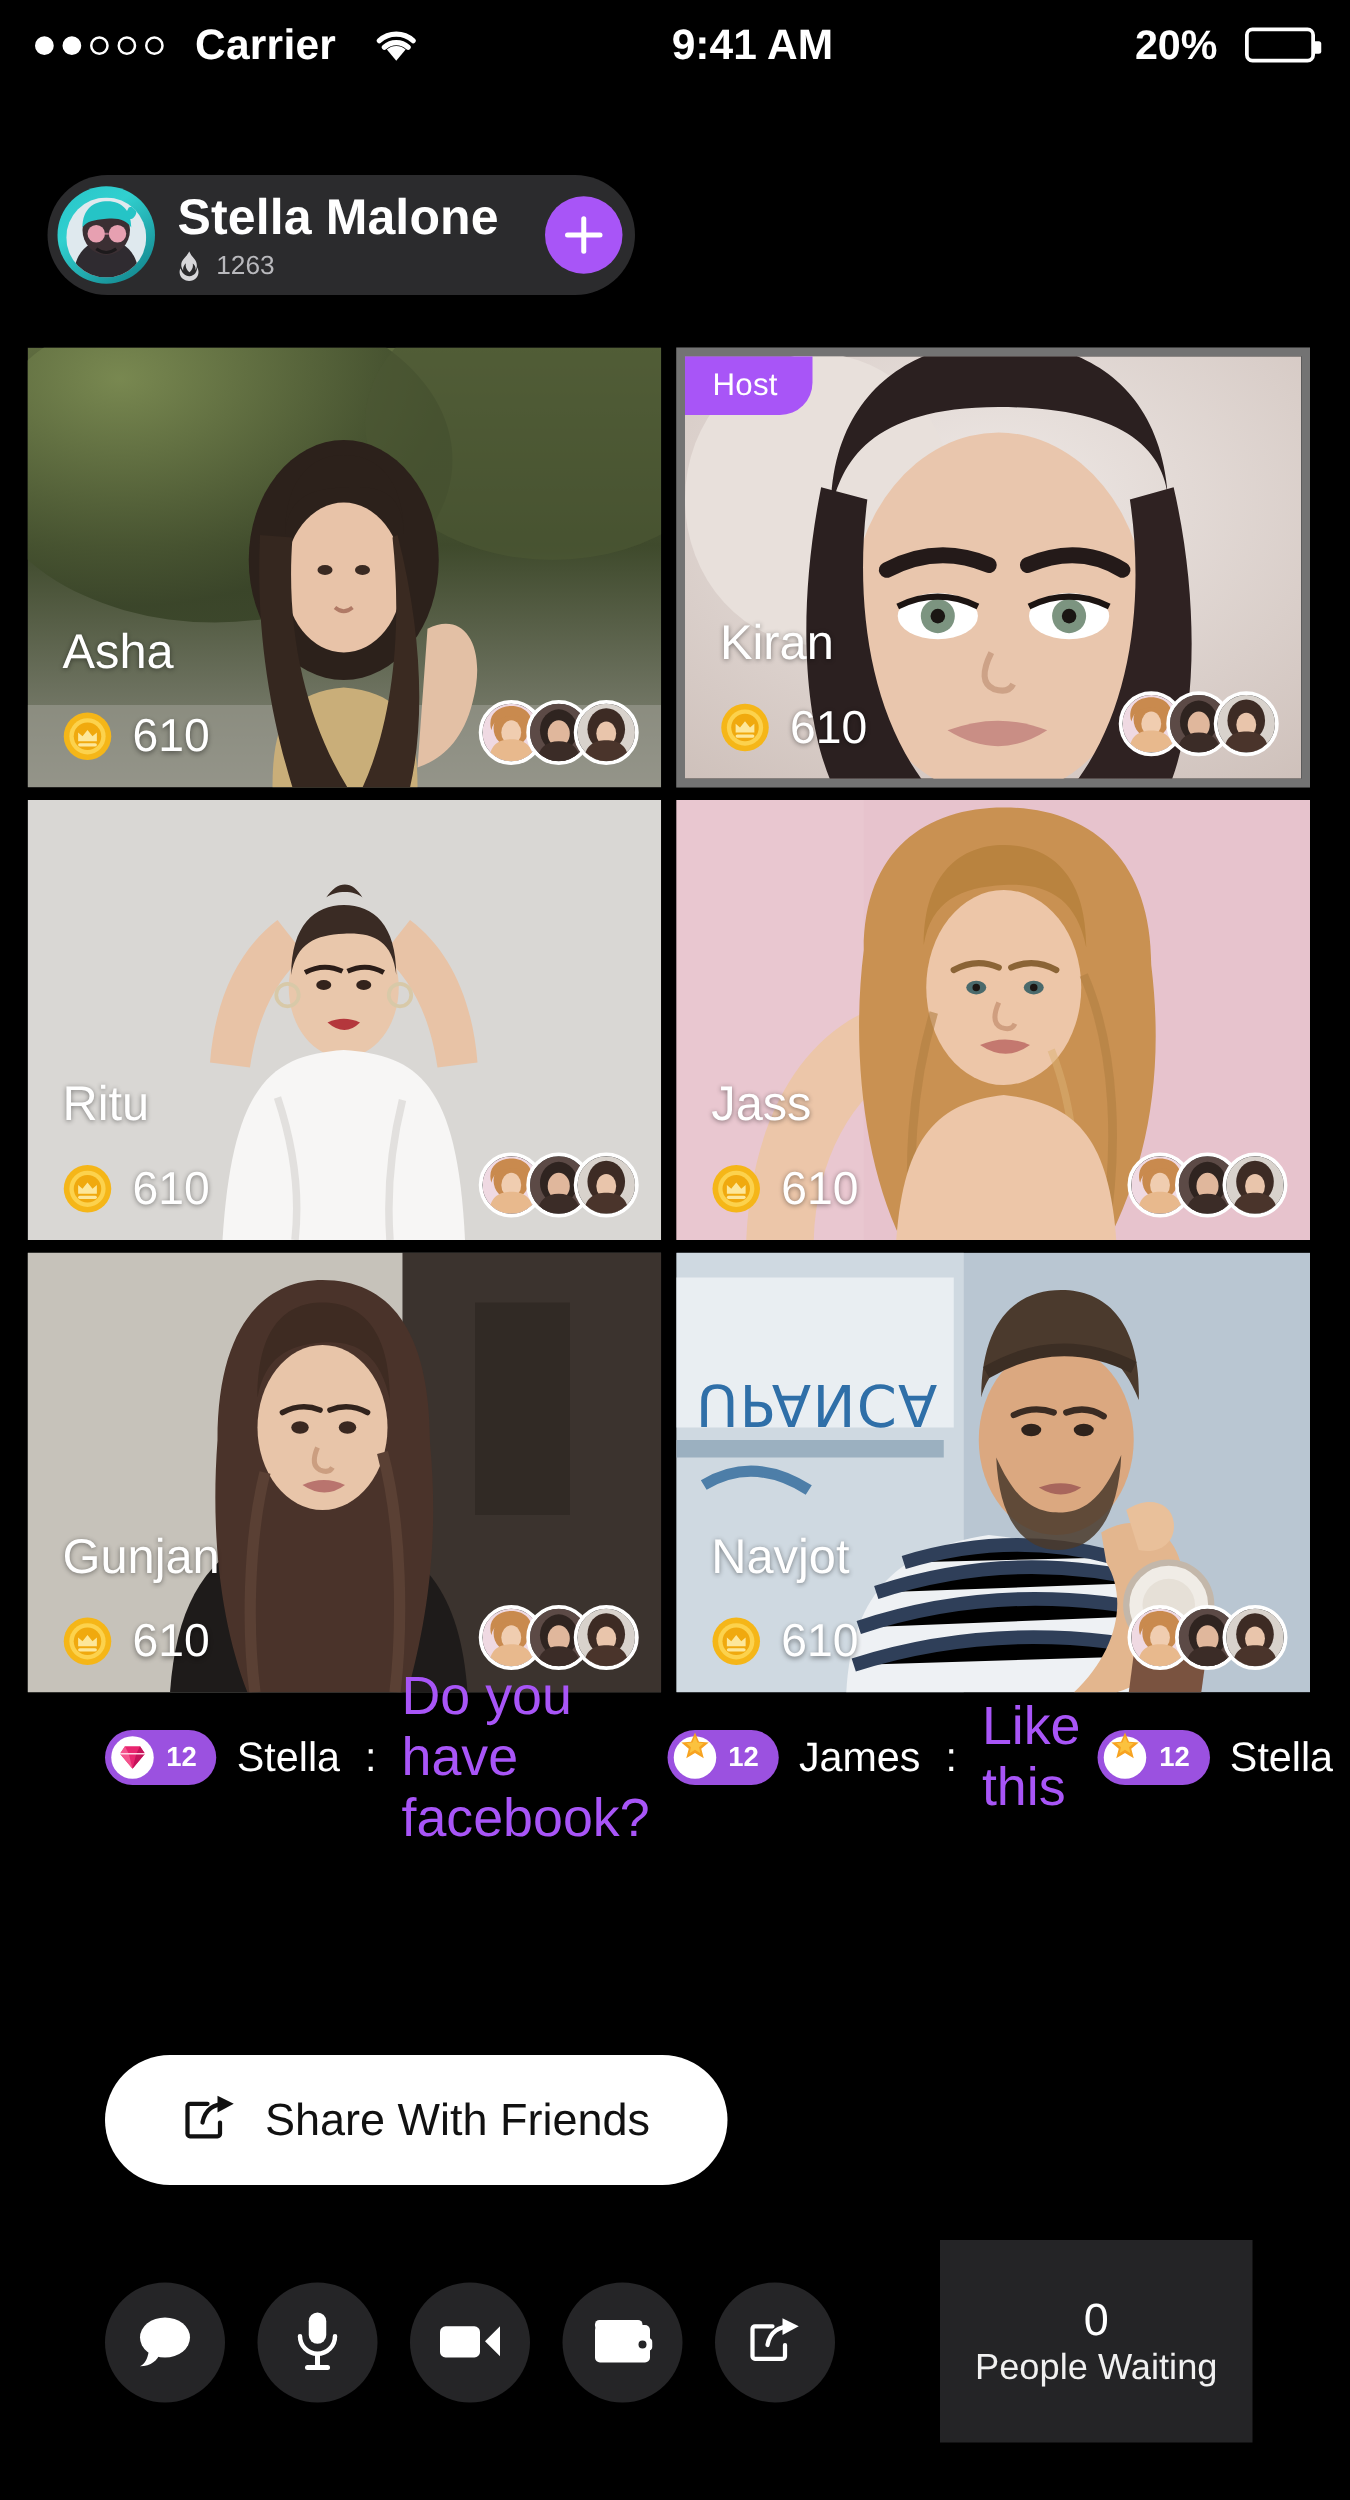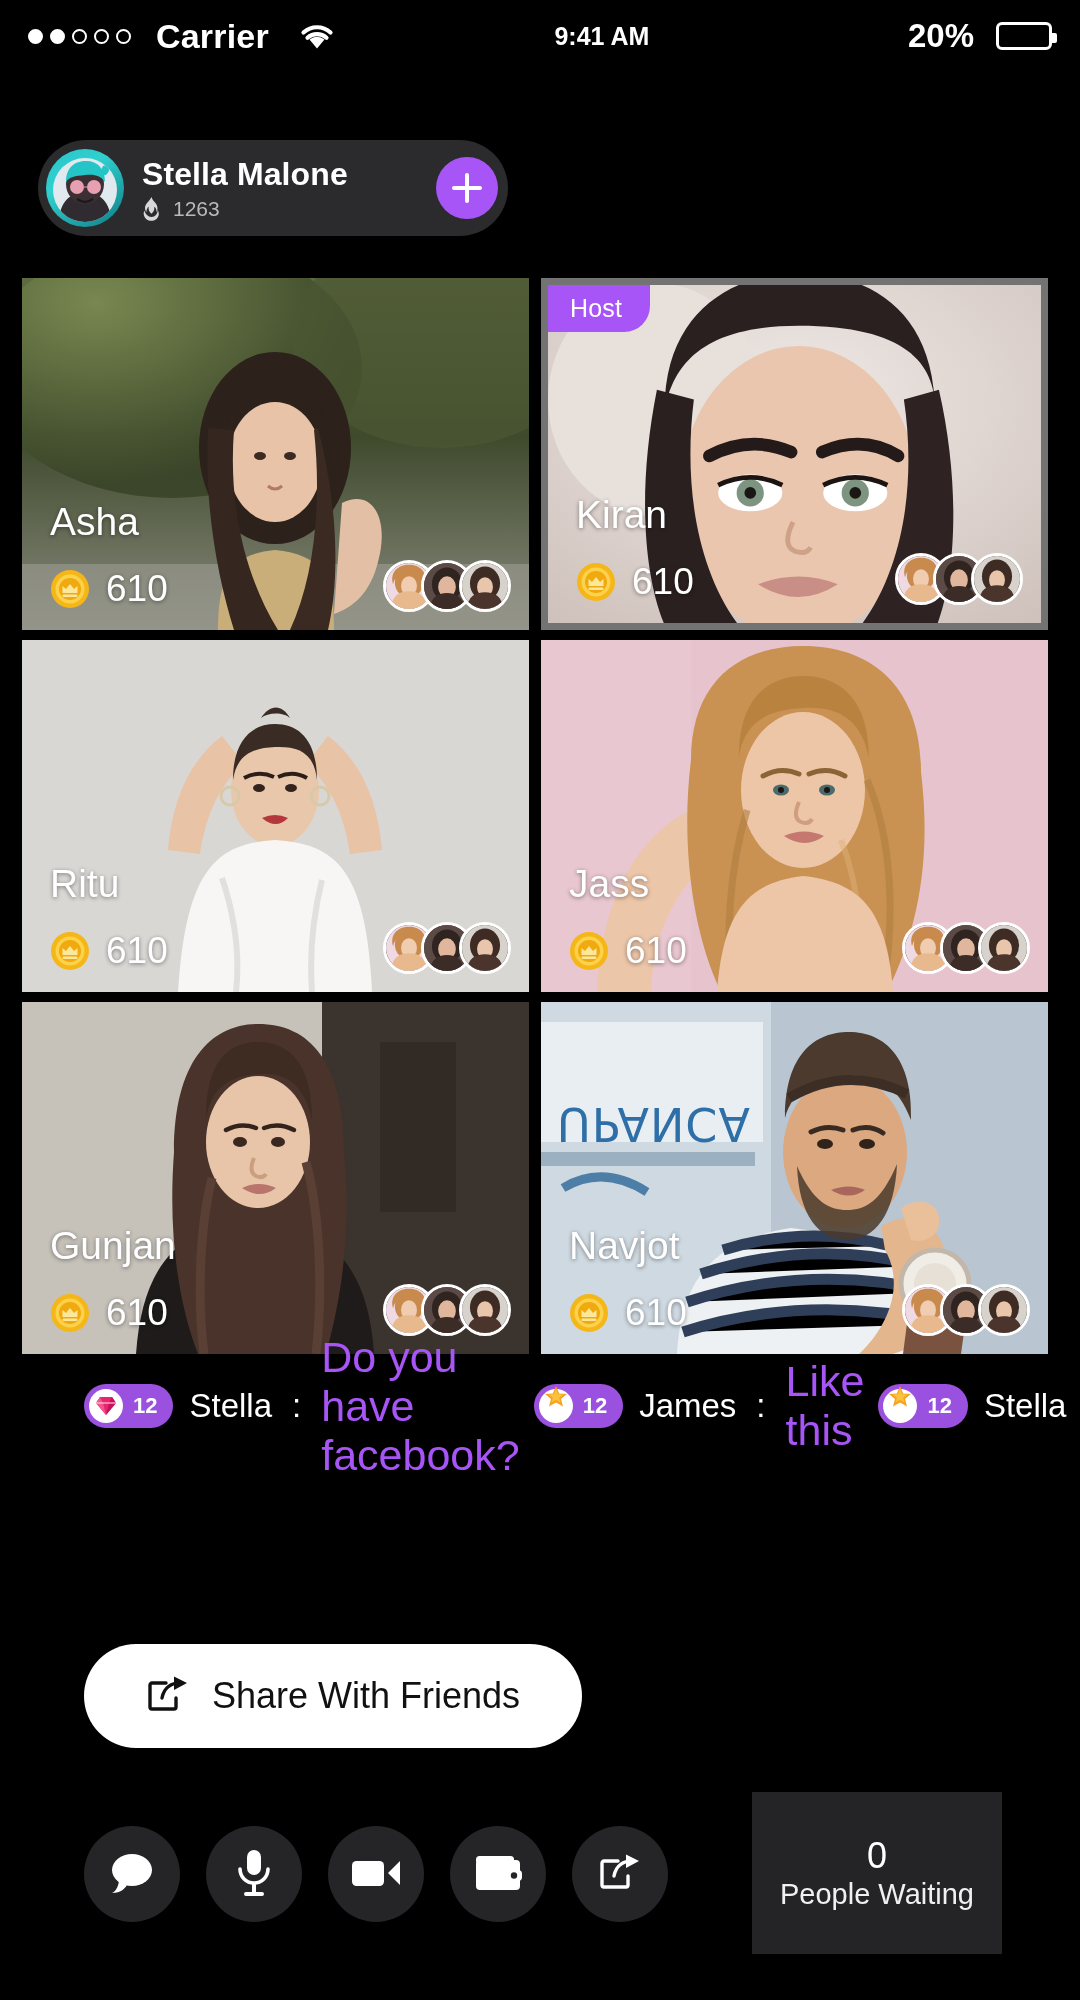--- a/index.html
+++ b/index.html
@@ -47,21 +47,21 @@
   .carrier-text {
     font-size: 34px;
     font-weight: bold;
     letter-spacing: 0.2px;
     color: #ffffff;
   }
   .wifi-icon { margin-left: 4px; display: flex; align-items: center; }
   .status-center {
     flex: 1 1 auto;
     text-align: center;
-    font-size: 25px;
+    font-size: 34px;
     font-weight: bold;
     color: #ffffff;
     margin-left: -40px;
   }
   .status-right {
     flex: 0 0 auto;
     display: flex;
     align-items: center;
     gap: 22px;
   }
@@ -120,21 +120,21 @@
   }
   .host-info {
     flex: 1 1 auto;
     padding-left: 18px;
     display: flex;
     flex-direction: column;
     justify-content: center;
     gap: 4px;
   }
   .host-name {
-    font-size: 32px;
+    font-size: 40px;
     font-weight: bold;
     color: #ffffff;
     letter-spacing: 0.1px;
   }
   .host-sub {
     display: flex;
     align-items: center;
     gap: 12px;
   }
   .host-count {

